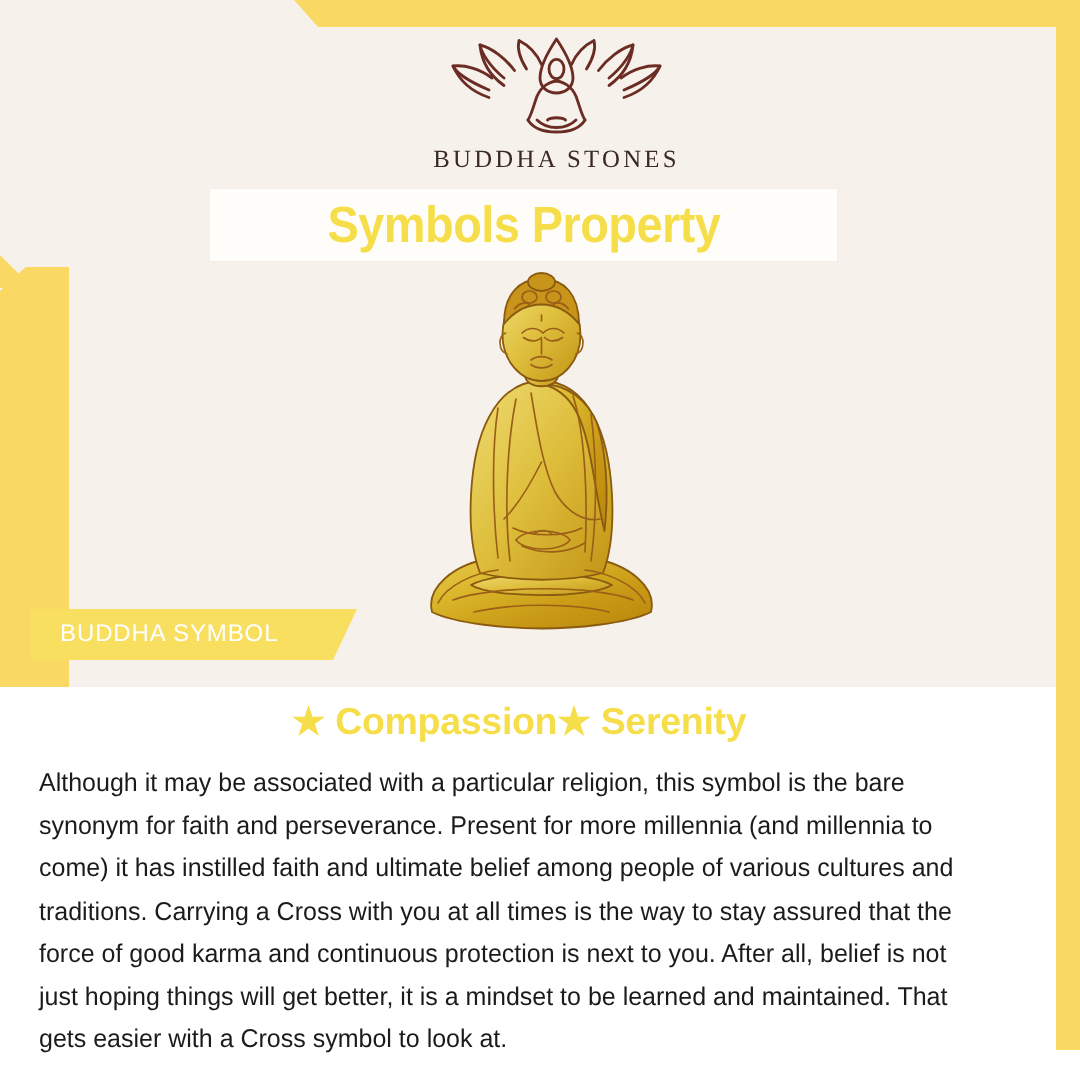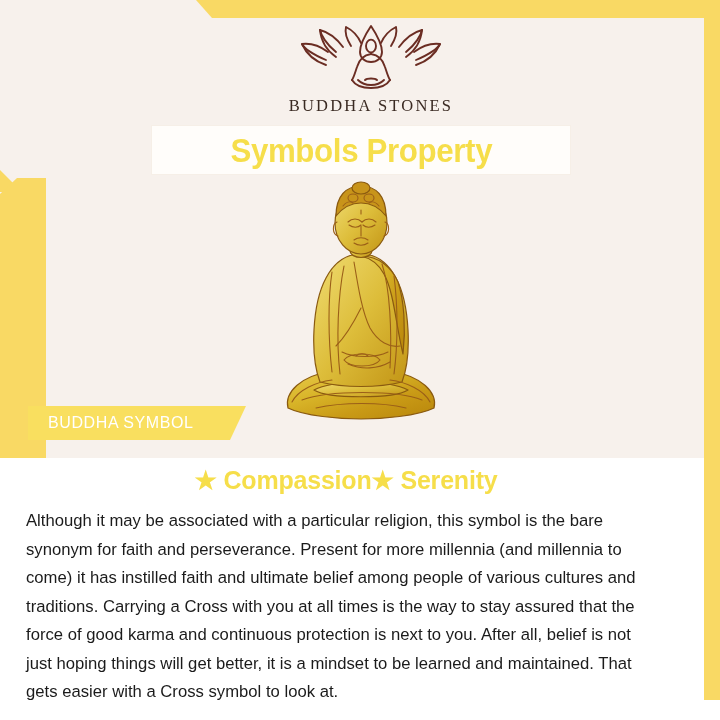--- a/index.html
+++ b/index.html
@@ -49,42 +49,42 @@
   .logo-mark{width:150px;height:66px;display:block;}
   .logo-word{
     margin-top:6px;
     font-family:"Liberation Serif", serif;
     font-size:16.5px;letter-spacing:2.2px;font-weight:400;
     color:#3a2a22;
   }
 
   
   .title-banner{
-    position:absolute;left:152px;top:126px;width:418px;height:48px;
+    position:absolute;left:140px;top:126px;width:418px;height:48px;
     background:#fffdfa;
     display:flex;align-items:center;justify-content:center;
     box-shadow:0 0 0 1px rgba(245,238,231,.9);
   }
   .title-text{
     font-family:"Liberation Sans Narrow","Liberation Sans",sans-serif;
     font-size:34px;font-weight:bold;letter-spacing:-0.4px;
     color:#f6de4a;
     transform:scaleX(.92);transform-origin:center;
     white-space:nowrap;
   }
 
   
   .buddha{
     position:absolute;left:258px;top:176px;width:206px;height:244px;
   }
   .buddha svg{display:block;width:100%;height:100%;}
 
   
   .badge{
-    position:absolute;left:28px;top:406px;width:218px;height:34px;
+    position:absolute;left:20px;top:406px;width:218px;height:34px;
     background:#f9df5f;
     clip-path:polygon(0 0, 218px 0, 202px 34px, 0 34px);
     display:flex;align-items:center;
   }
   .badge-text{
     margin-left:20px;color:#ffffff;font-size:16px;letter-spacing:.6px;
     font-weight:400;white-space:nowrap;
   }
 
   

